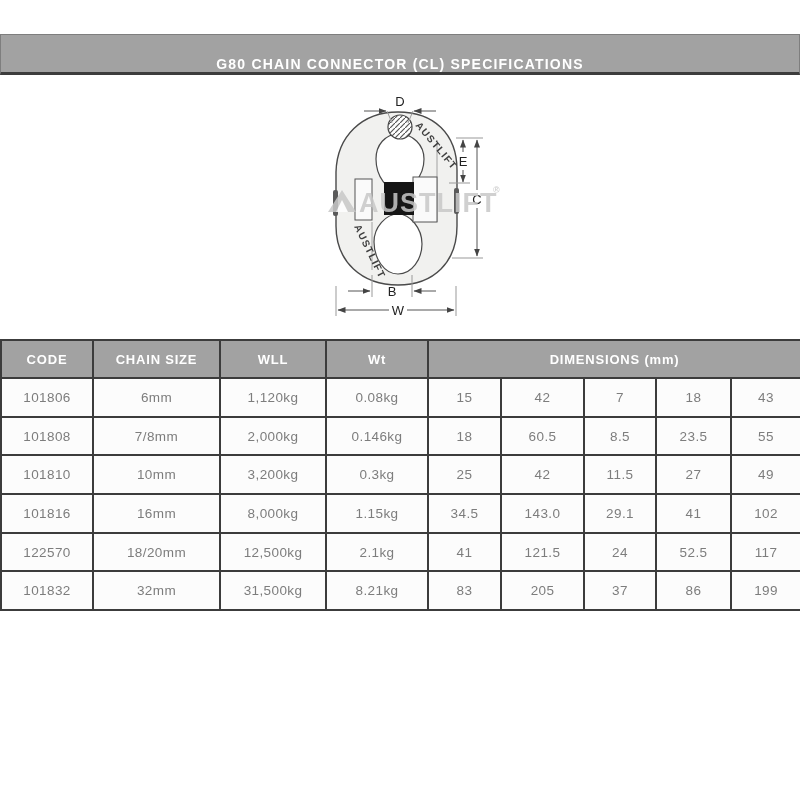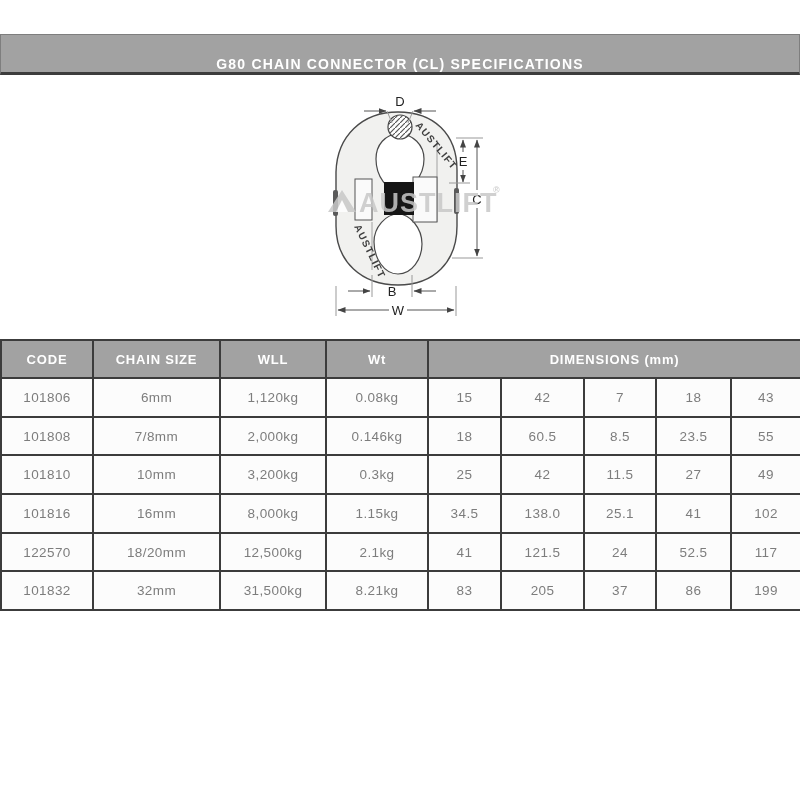--- a/index.html
+++ b/index.html
@@ -184,22 +184,22 @@
           <td>11.5</td>
           <td>27</td>
           <td>49</td>
         </tr>
         <tr>
           <td>101816</td>
           <td>16mm</td>
           <td>8,000kg</td>
           <td>1.15kg</td>
           <td>34.5</td>
-          <td>138.0</td>
-          <td>25.1</td>
+          <td>143.0</td>
+          <td>29.1</td>
           <td>41</td>
           <td>102</td>
         </tr>
         <tr>
           <td>122570</td>
           <td>18/20mm</td>
           <td>12,500kg</td>
           <td>2.1kg</td>
           <td>41</td>
           <td>121.5</td>

